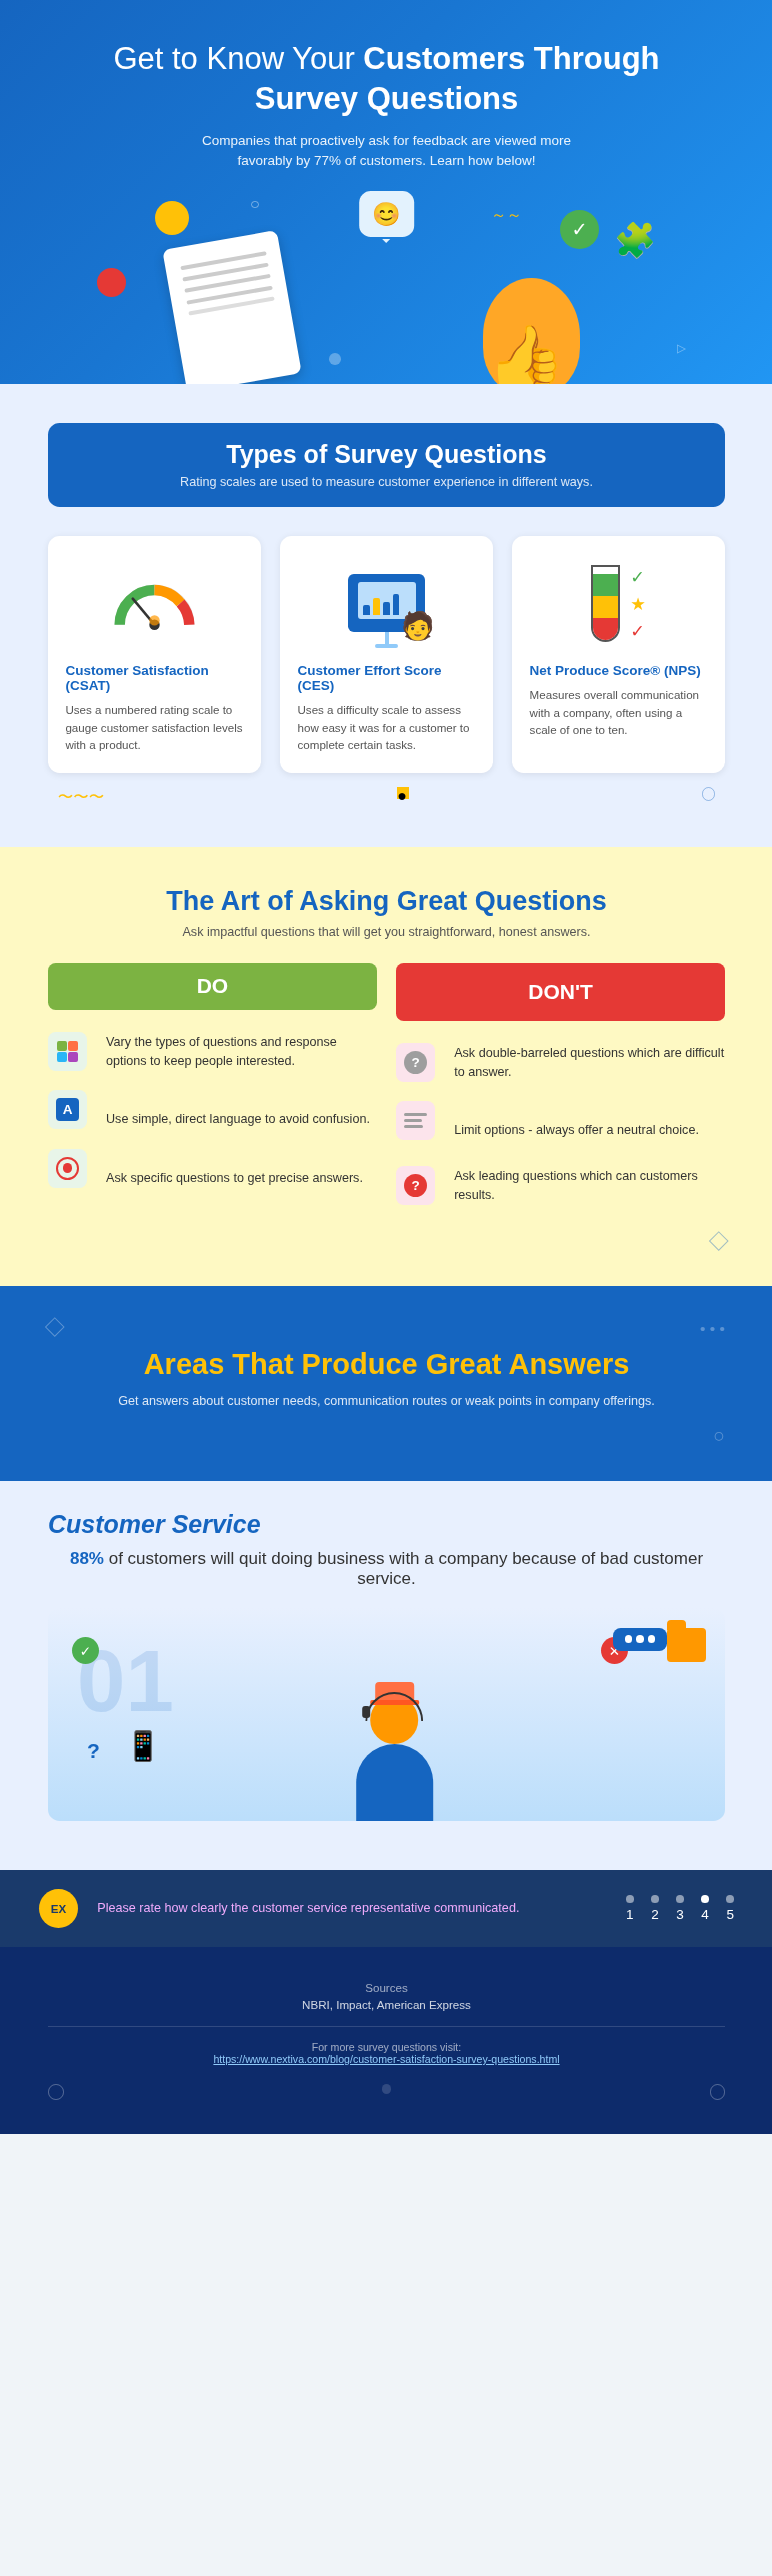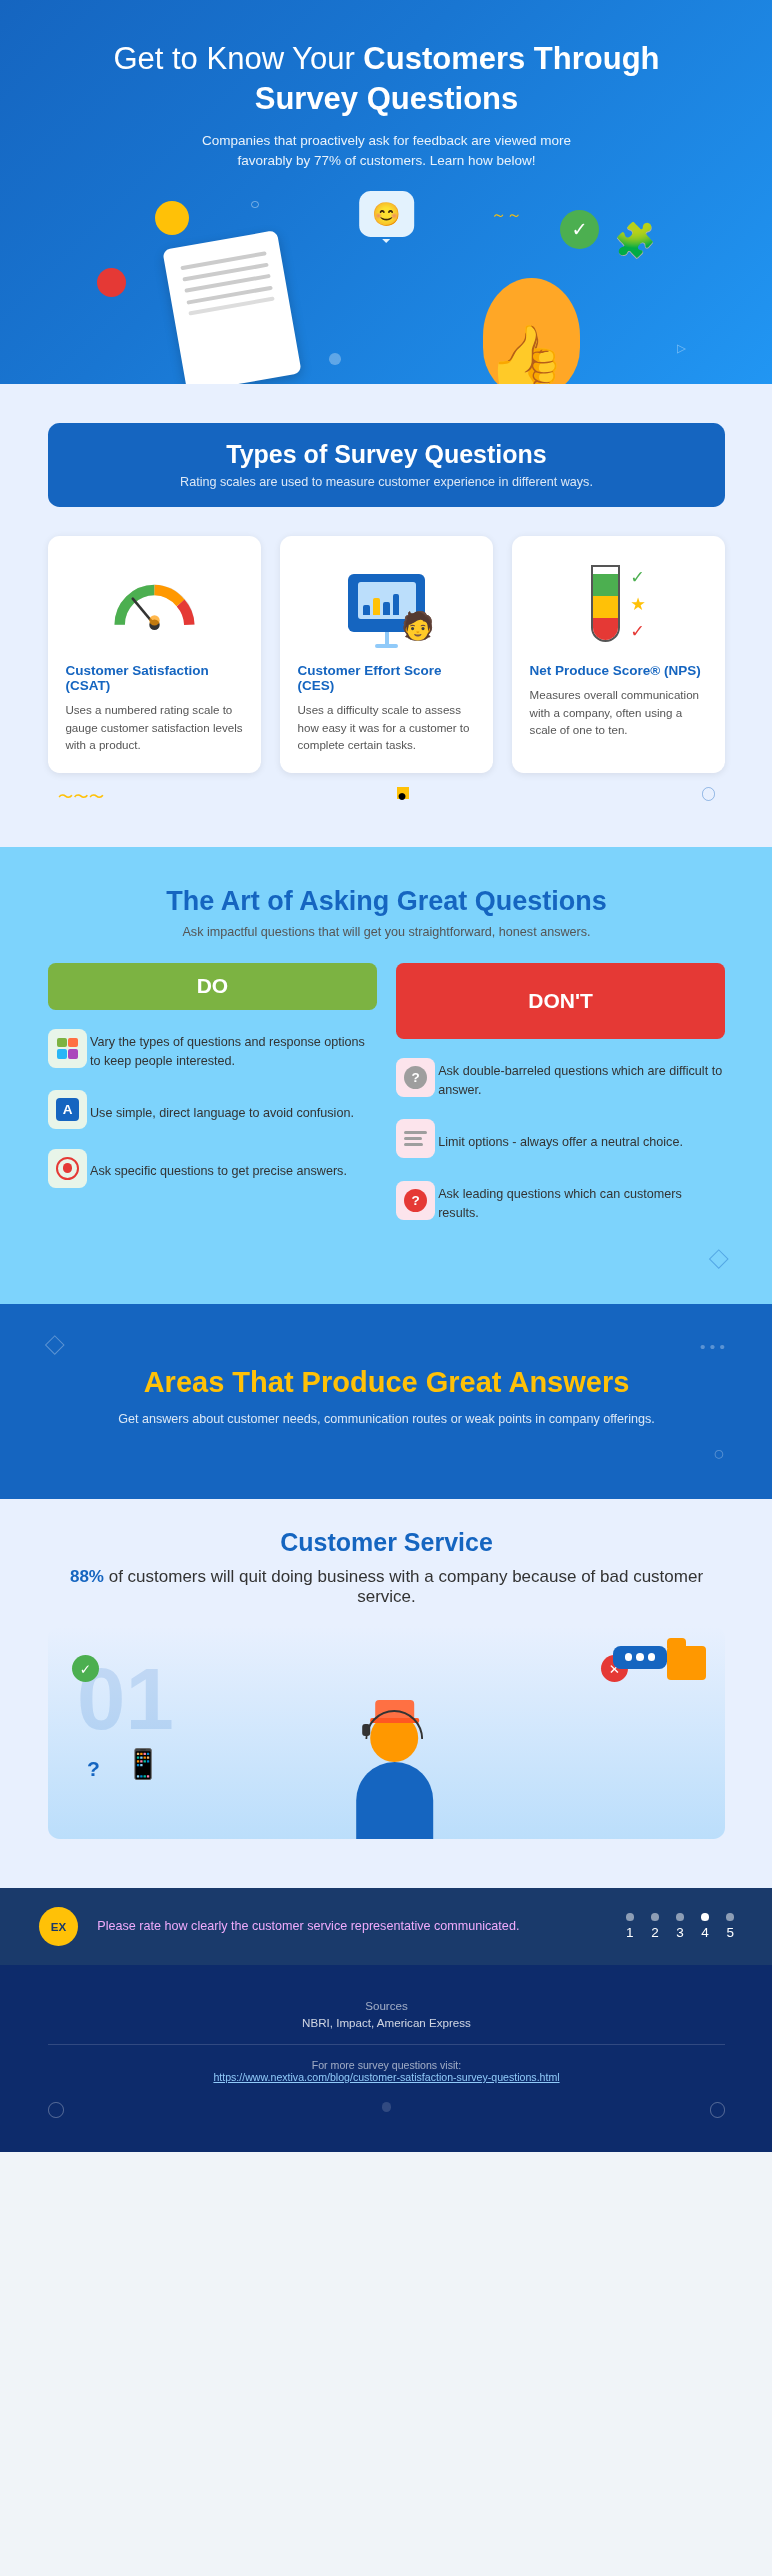--- a/index.html
+++ b/index.html
@@ -182,21 +182,21 @@
       position: relative;
       overflow: hidden;
       background: white;
     }
     .nps-fill-red { position: absolute; bottom: 0; left: 0; right: 0; height: 30%; background: #e53935; }
     .nps-fill-yellow { position: absolute; bottom: 30%; left: 0; right: 0; height: 30%; background: #ffc107; }
     .nps-fill-green { position: absolute; bottom: 60%; left: 0; right: 0; height: 30%; background: #4caf50; }
 
     
     .art-section {
-      background: #7dd3fc;
+      background: #fef9c3;
       padding: 39px 48px;
     }
     .art-title {
       color: #1565c0;
       font-size: 27px;
       font-weight: bold;
       margin-bottom: 7.7px;
     }
     .art-sub {
       color: #555;
@@ -218,29 +218,29 @@
       padding: 11.6px;
       text-align: center;
       border-radius: 7.7px;
       margin-bottom: 15.5px;
     }
     .dont-header {
       background: #e53935;
       color: white;
       font-size: 21px;
       font-weight: bold;
-      padding: 26px;
+      padding: 17px;
       text-align: center;
       border-radius: 7.7px;
       margin-bottom: 15.5px;
     }
     .do-item, .dont-item {
       display: flex;
-      align-items: center;
-      gap: 3px;
+      align-items: flex-end;
+      gap: 19px;
       margin-bottom: 19.3px;
     }
     .do-icon, .dont-icon {
       width: 39px; height: 39px;
       border-radius: 7.7px;
       display: flex; align-items: center; justify-content: center;
       font-size: 17.4px;
       flex-shrink: 0;
     }
     .do-icon { background: #e8f5e9; }
@@ -320,22 +320,22 @@
 
     
     .cs-section {
       background: #e8f0fe;
       padding: 29px 48px;
     }
     .cs-title {
       color: #1565c0;
       font-size: 25px;
       font-weight: bold;
-      text-align: center;
       margin-bottom: 9.7px;
+      font-style: italic;
     }
     .cs-stat {
       color: #333;
       font-size: 17px;
       text-align: center;
       margin-bottom: 19.3px;
     }
     .cs-stat strong { color: #1565c0; }
     .cs-illustration {
       position: relative;

